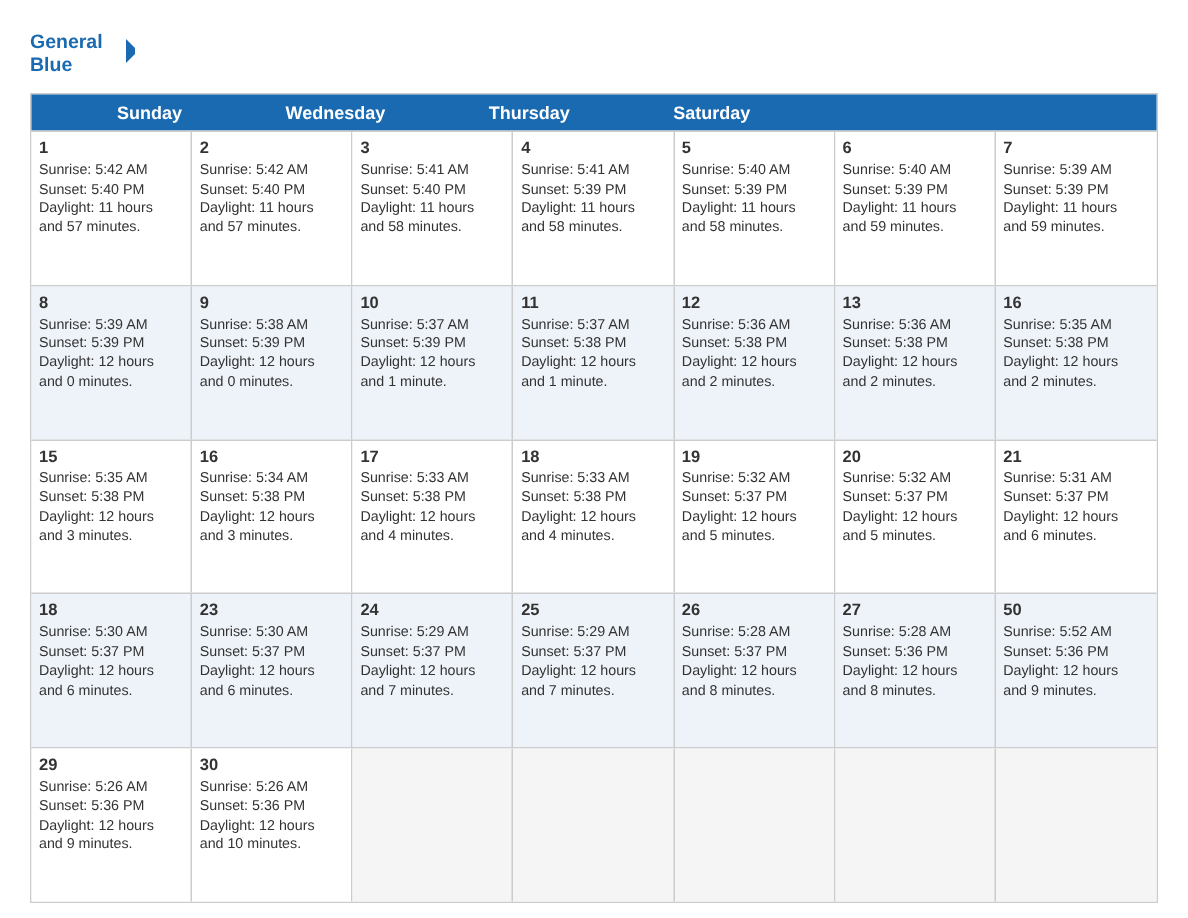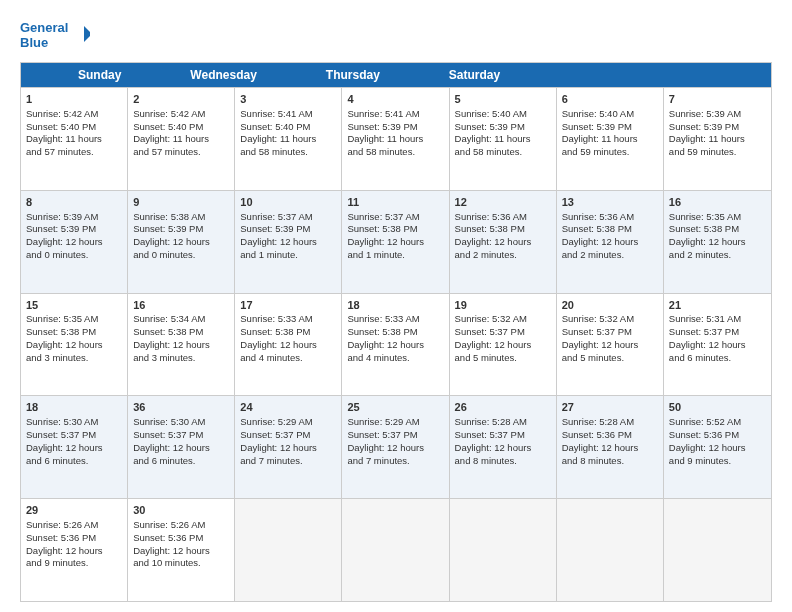--- a/index.html
+++ b/index.html
@@ -278,21 +278,21 @@
         </div>
         <div class="cal-row">
           <div class="cal-cell">
             <span class="day-num">18</span>
             <div>Sunrise: 5:30 AM</div>
             <div>Sunset: 5:37 PM</div>
             <div>Daylight: 12 hours</div>
             <div>and 6 minutes.</div>
           </div>
           <div class="cal-cell">
-            <span class="day-num">36</span>
+            <span class="day-num">23</span>
             <div>Sunrise: 5:30 AM</div>
             <div>Sunset: 5:37 PM</div>
             <div>Daylight: 12 hours</div>
             <div>and 6 minutes.</div>
           </div>
           <div class="cal-cell">
             <span class="day-num">24</span>
             <div>Sunrise: 5:29 AM</div>
             <div>Sunset: 5:37 PM</div>
             <div>Daylight: 12 hours</div>

